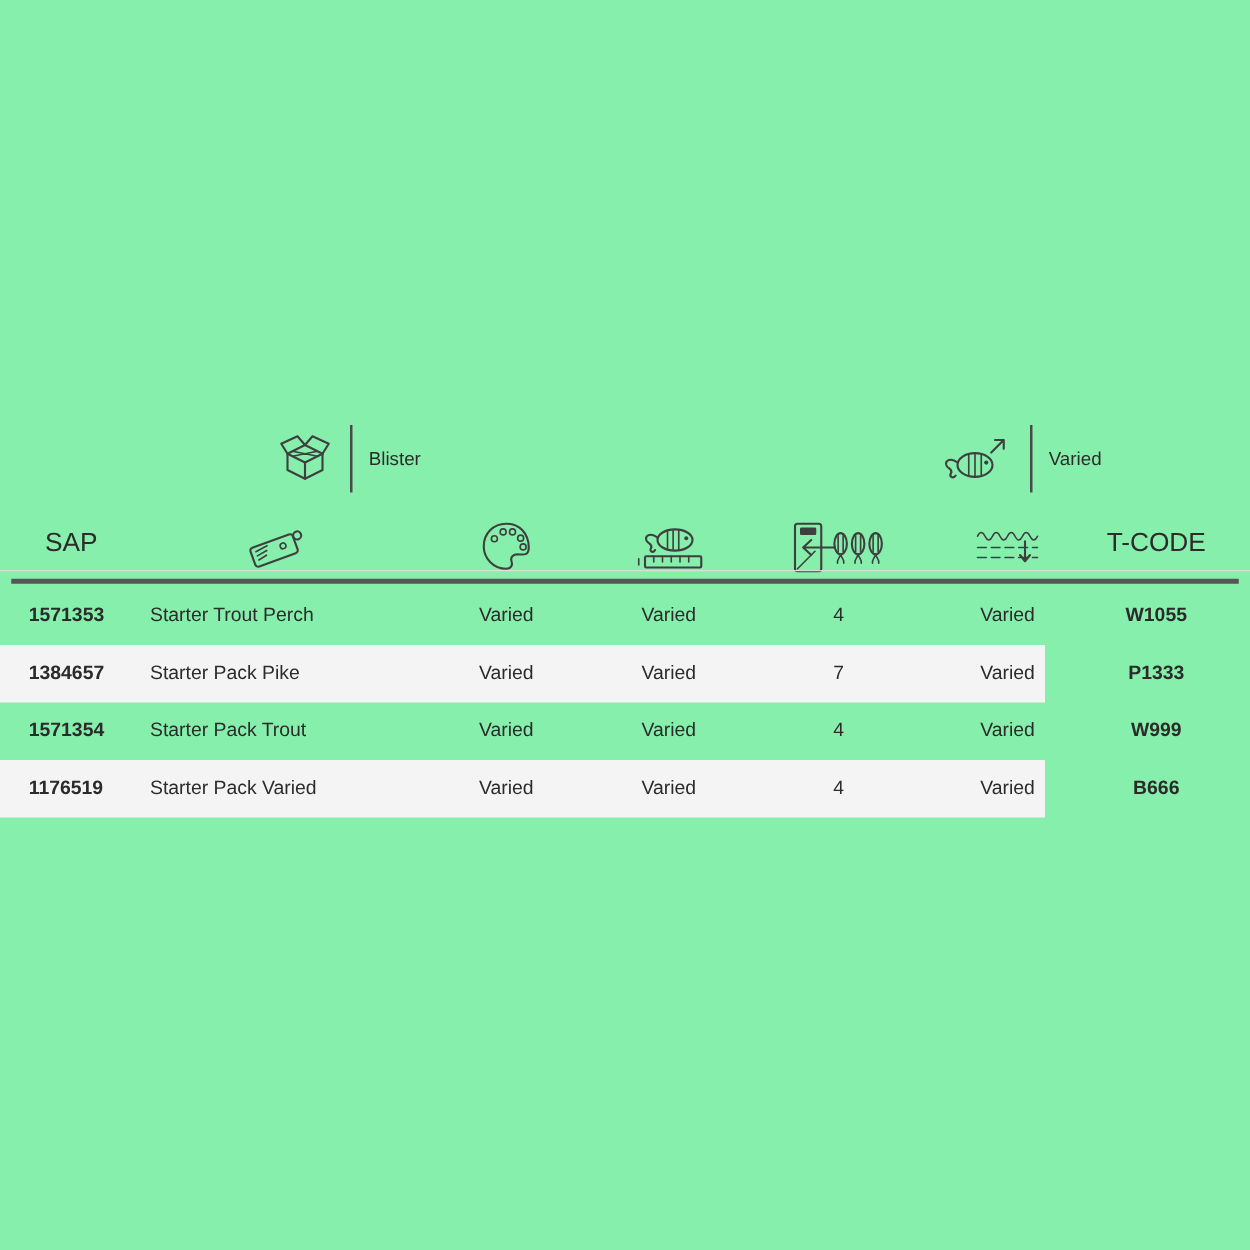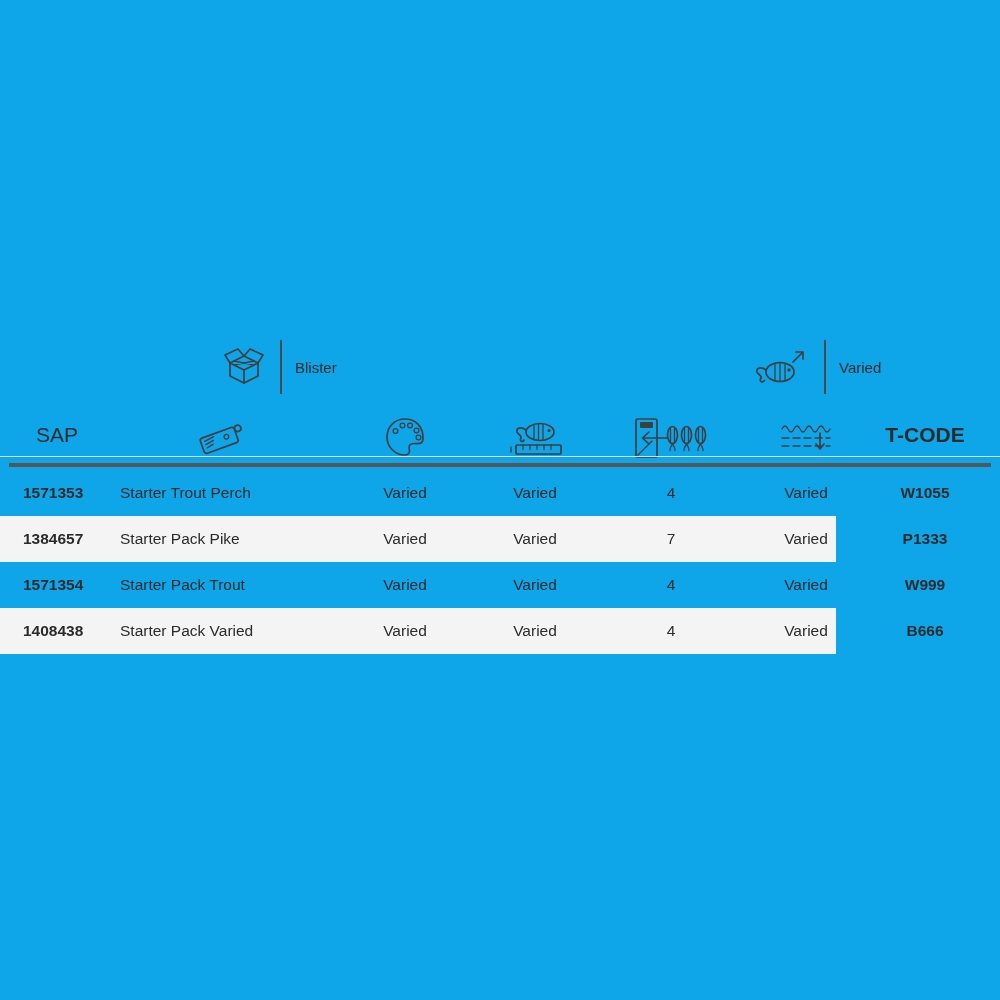--- a/index.html
+++ b/index.html
@@ -3,21 +3,21 @@
 <meta charset="utf-8">
 <style>
   * { margin: 0; padding: 0; box-sizing: border-box; }
   html, body { width: 1000px; height: 1000px; background: #ffffff; }
   body {
     font-family: "Liberation Sans", "DejaVu Sans", sans-serif;
     color: #2b2b2b;
     position: relative;
     overflow: hidden;
   }
-  .canvas { position: absolute; inset: 0; background: #0ea5e9; }
+  .canvas { position: absolute; inset: 0; background: #86efac; }
 
   
   .legend-item {
     position: absolute;
     top: 338px;
     height: 58px;
     display: flex;
     align-items: center;
   }
   .legend-item .licon { flex: 0 0 auto; }
@@ -34,21 +34,21 @@
 
   
   svg.icon { stroke: #3f3f3f; fill: none; stroke-width: 1.7; stroke-linecap: round; stroke-linejoin: round; }
   svg.icon .fillme { fill: #3f3f3f; stroke: none; }
   svg.icon .thin { stroke-width: 1.3; }
 
   
   .thead { position: absolute; left: 0; top: 412px; width: 812px; height: 50px; }
   .th { position: absolute; }
   .th-sap   { left: 36px;  top: 11px; font-size: 21px; }
-  .th-tcode { left: 872px; top: 11px; width: 106px; text-align: center; font-size: 21px; font-weight: bold; }
+  .th-tcode { left: 872px; top: 11px; width: 106px; text-align: center; font-size: 21px; }
   .th-icon-tag     { left: 194px; top: 2px; }
   .th-icon-palette { left: 383px; top: 3px; }
   .th-icon-length  { left: 503px; top: 4px; }
   .th-icon-qty     { left: 632px; top: 3px; }
   .th-icon-depth   { left: 777px; top: 6px; }
 
   .rule-light { position: absolute; left: 0; top: 456px; width: 1000px; height: 1px; background: #dcdcdc; }
   .rule-dark  { position: absolute; left: 9px; right: 9px; top: 463px; height: 4px; background: #565656; }
 
   
@@ -182,21 +182,21 @@
       <span class="td td-sap">1571354</span>
       <span class="td td-name">Starter Pack Trout</span>
       <span class="td td-color">Varied</span>
       <span class="td td-length">Varied</span>
       <span class="td td-qty">4</span>
       <span class="td td-depth">Varied</span>
       <span class="td td-tcode">W999</span>
     </div>
 
     <div class="trow alt">
-      <span class="td td-sap">1408438</span>
+      <span class="td td-sap">1176519</span>
       <span class="td td-name">Starter Pack Varied</span>
       <span class="td td-color">Varied</span>
       <span class="td td-length">Varied</span>
       <span class="td td-qty">4</span>
       <span class="td td-depth">Varied</span>
       <span class="td td-tcode">B666</span>
     </div>
 
   </div>
 </div>

